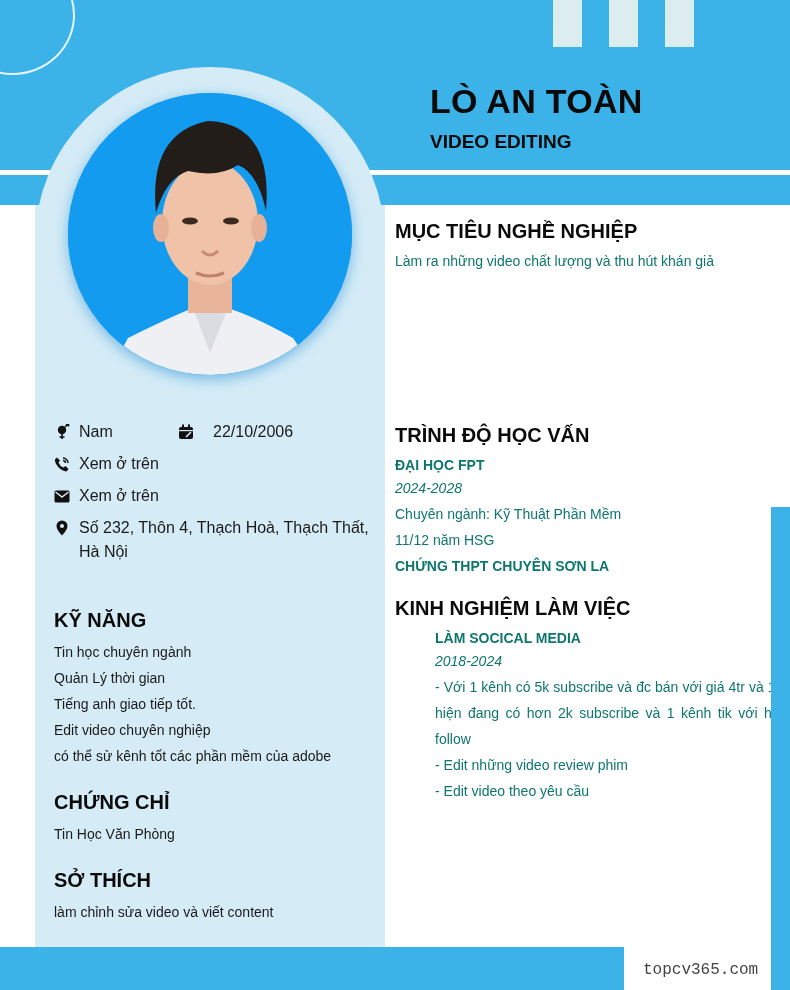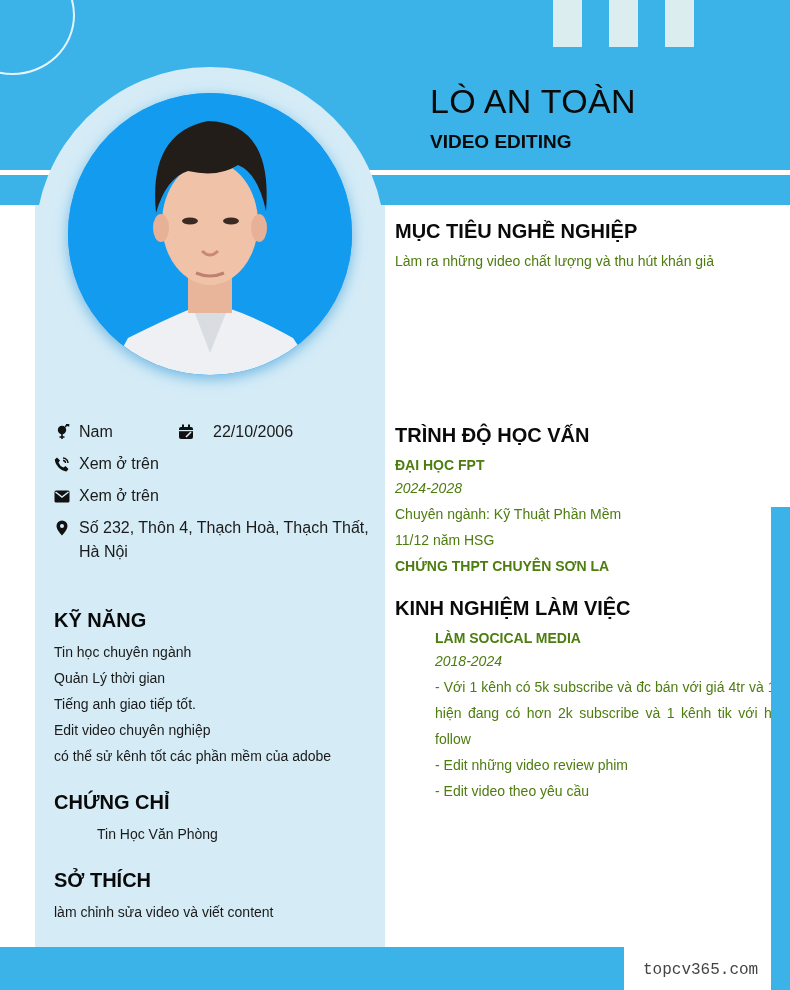--- a/index.html
+++ b/index.html
@@ -9,33 +9,33 @@
   .header-band { position: absolute; left: 0; top: 0; width: 790px; height: 170px; background: #3bb3e8; }
   .header-stripe { position: absolute; left: 0; top: 175px; width: 790px; height: 30px; background: #3bb3e8; }
   .deco-circle { position: absolute; left: -50px; top: -45px; width: 125px; height: 120px; border: 2px solid #e8f4fa; border-radius: 50%; }
   .deco-bar { position: absolute; top: 0; width: 29px; height: 47px; background: #dcedef; }
 
   .sidebar { position: absolute; left: 35px; top: 205px; width: 350px; height: 742px; background: #d5ecf7; }
   .arch { position: absolute; left: 35px; top: 67px; width: 350px; height: 350px; border-radius: 175px 175px 0 0; background: #d5ecf7; }
   .photo { position: absolute; left: 68px; top: 93px; width: 284px; height: 282px; border-radius: 50%; background: #139bf0; box-shadow: 0 4px 14px rgba(30,140,210,0.55); overflow: hidden; }
   .photo svg { width: 100%; height: 100%; display: block; }
 
-  .name { position: absolute; left: 430px; top: 82px; font-size: 34px; font-weight: normal; color: #0a0a0a; letter-spacing: 0.3px; }
+  .name { position: absolute; left: 430px; top: 82px; font-size: 34px; font-weight: bold; color: #0a0a0a; letter-spacing: 0.3px; }
   .job-title { position: absolute; left: 430px; top: 131px; font-size: 19px; font-weight: bold; color: #0a0a0a; }
 
   .info-row { position: absolute; display: flex; align-items: flex-start; font-size: 16px; color: #1a1a1a; line-height: 24px; }
   .info-row .ico { width: 16px; height: 16px; margin-top: 4px; margin-right: 9px; flex: none; }
   .info-row .ico svg { width: 16px; height: 16px; display: block; }
 
   .side-heading { position: absolute; left: 54px; font-size: 20px; font-weight: bold; color: #0a0a0a; }
   .side-list { position: absolute; left: 54px; list-style: none; font-size: 14px; color: #1a1a1a; }
   .side-list li { height: 26px; line-height: 26px; }
 
   .main-heading { position: absolute; left: 395px; font-size: 20px; font-weight: bold; color: #0a0a0a; }
-  .main-text { position: absolute; left: 395px; font-size: 14px; color: #4d7c0f; }
+  .main-text { position: absolute; left: 395px; font-size: 14px; color: #0f766e; }
   .entry-title { font-weight: bold; font-size: 14px; }
   .entry-date { font-style: italic; }
   .line { height: 26px; line-height: 26px; }
   .justify { width: 375px; text-align: justify; line-height: 26px; }
 
   .right-bar { position: absolute; left: 771px; top: 507px; width: 19px; height: 483px; background: #3bb3e8; }
   .footer-bar { position: absolute; left: 0; top: 947px; width: 624px; height: 43px; background: #3bb3e8; }
   .watermark { position: absolute; left: 643px; top: 961px; font-family: "Liberation Mono", "DejaVu Sans Mono", monospace; font-size: 16px; color: #444; }
 </style>
 </head>
@@ -126,21 +126,21 @@
 <div class="side-heading" style="top:609px;">KỸ NĂNG</div>
 <ul class="side-list" style="top:639px;">
   <li>Tin học chuyên ngành</li>
   <li>Quản Lý thời gian</li>
   <li>Tiếng anh giao tiếp tốt.</li>
   <li>Edit video chuyên nghiệp</li>
   <li>có thể sử kênh tốt các phần mềm của adobe</li>
 </ul>
 
 <div class="side-heading" style="top:791px;">CHỨNG CHỈ</div>
-<ul class="side-list" style="top:821px;margin-left:43px;">
+<ul class="side-list" style="top:821px;">
   <li>Tin Học Văn Phòng</li>
 </ul>
 
 <div class="side-heading" style="top:869px;">SỞ THÍCH</div>
 <ul class="side-list" style="top:899px;">
   <li>làm chỉnh sửa video và viết content</li>
 </ul>
 
 <div class="main-heading" style="top:220px;">MỤC TIÊU NGHỀ NGHIỆP</div>
 <div class="main-text line" style="top:248px;">Làm ra những video chất lượng và thu hút khán giả</div>

